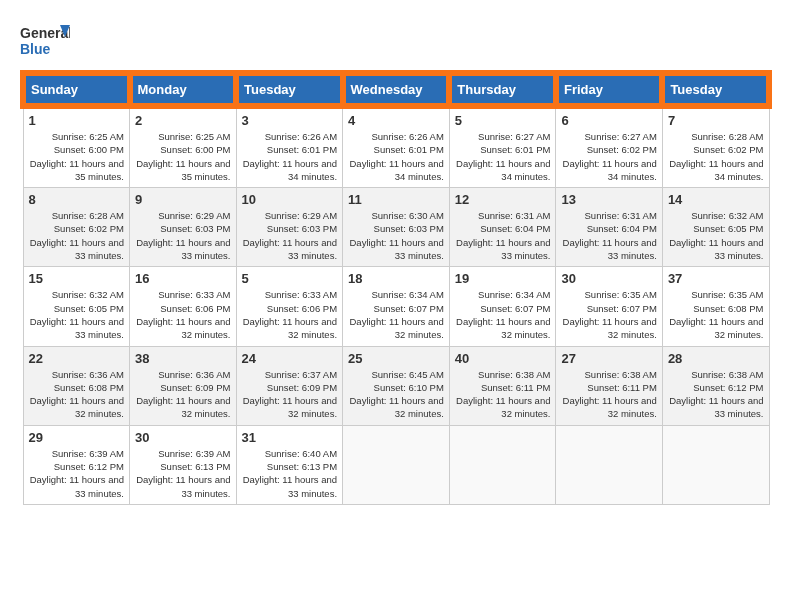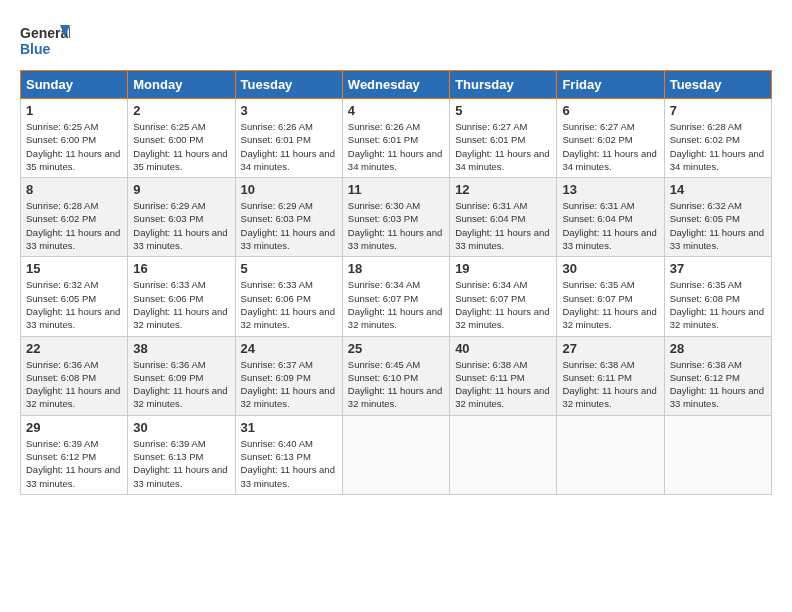--- a/index.html
+++ b/index.html
@@ -37,21 +37,21 @@
       border-collapse: collapse;
       font-size: 10px;
     }
     .calendar th {
       background-color: #2a6db5;
       color: #fff;
       text-align: left;
       padding: 6px 5px;
       font-size: 13px;
       font-weight: bold;
-      border: 1px solid #f97316;
+      border: 6px solid #f97316;
     }
     .calendar td {
       vertical-align: top;
       border: 1px solid #ccc;
       padding: 4px 5px;
       width: 107px;
       min-height: 80px;
     }
     .calendar tr:nth-child(even) td {
       background-color: #f2f2f2;
@@ -63,20 +63,21 @@
       font-size: 13px;
       font-weight: bold;
       color: #333;
       display: block;
       margin-bottom: 2px;
     }
     .day-info {
       font-size: 9.5px;
       color: #333;
       line-height: 1.4;
+      text-align: right;
     }
     .empty-cell {
       background-color: #f9f9f9 !important;
     }
   </style>
 </head>
 <body>
 
 <div class="header">
   <div class="logo">

